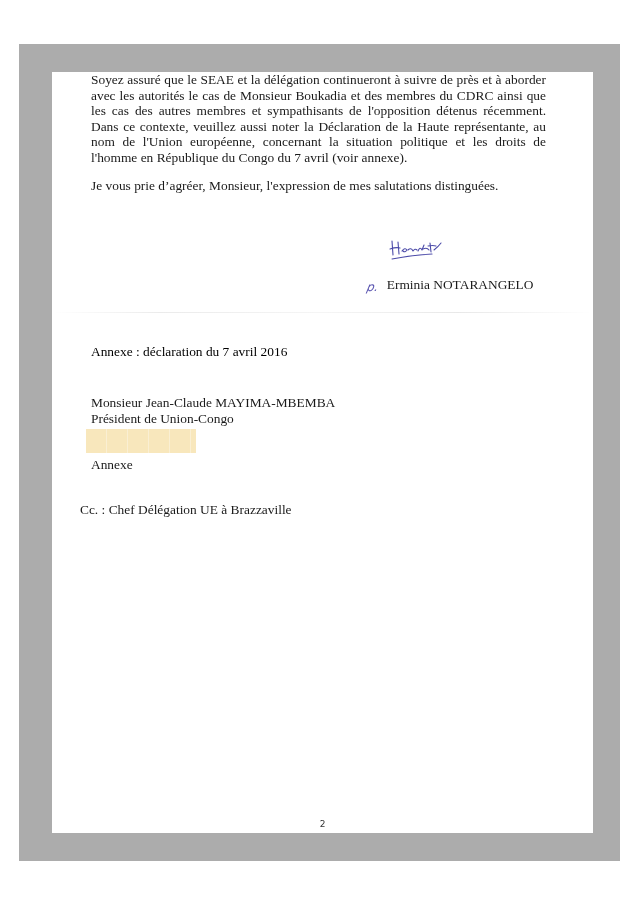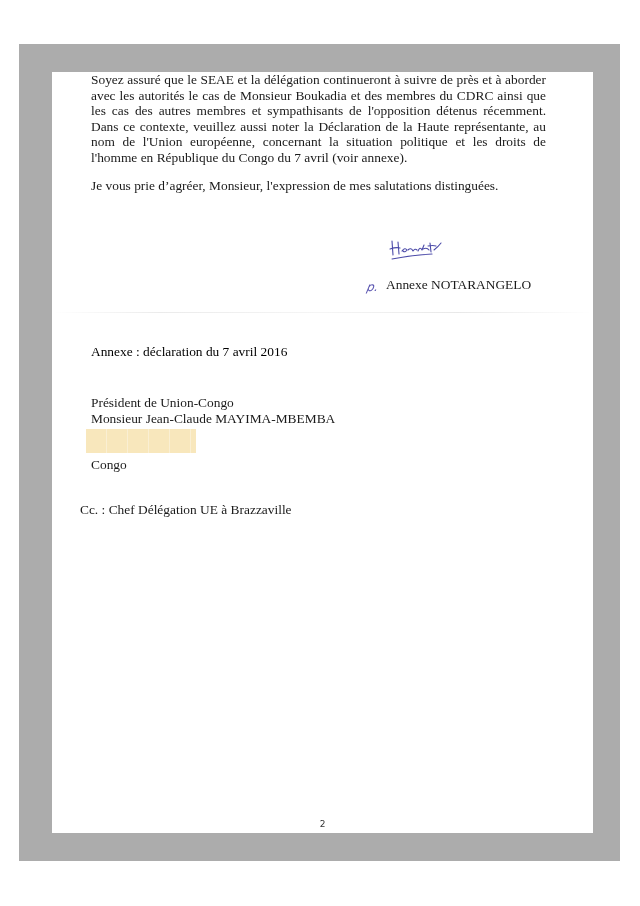--- a/index.html
+++ b/index.html
@@ -156,32 +156,32 @@
           <path d="M42 8 L43 17"></path>
           <path d="M40 11 Q45 10 48 11"></path>
           <path d="M46 15 Q50 12 53 8"></path>
           <path d="M4 24 Q25 20 44 19"></path>
         </g>
       </svg>
     </div>
 
     <div class="signer">
       <span class="pp-mark">p.</span>
-      <span>Annexe NOTARANGELO</span>
+      <span>Erminia NOTARANGELO</span>
     </div>
 
     <div class="scan-line"></div>
 
     <div class="annex">Annexe : déclaration du 7 avril 2016</div>
 
     <div class="address">
+      <div>Monsieur Jean-Claude MAYIMA-MBEMBA</div>
       <div>Président de Union-Congo</div>
-      <div>Monsieur Jean-Claude MAYIMA-MBEMBA</div>
       <div class="redacted"></div>
-      <div>Congo</div>
+      <div>Annexe</div>
     </div>
 
     <div class="cc">Cc. : Chef Délégation UE à Brazzaville</div>
 
     <div class="page-number">2</div>
 
   </div>
 </div>
 
 </body></html>

